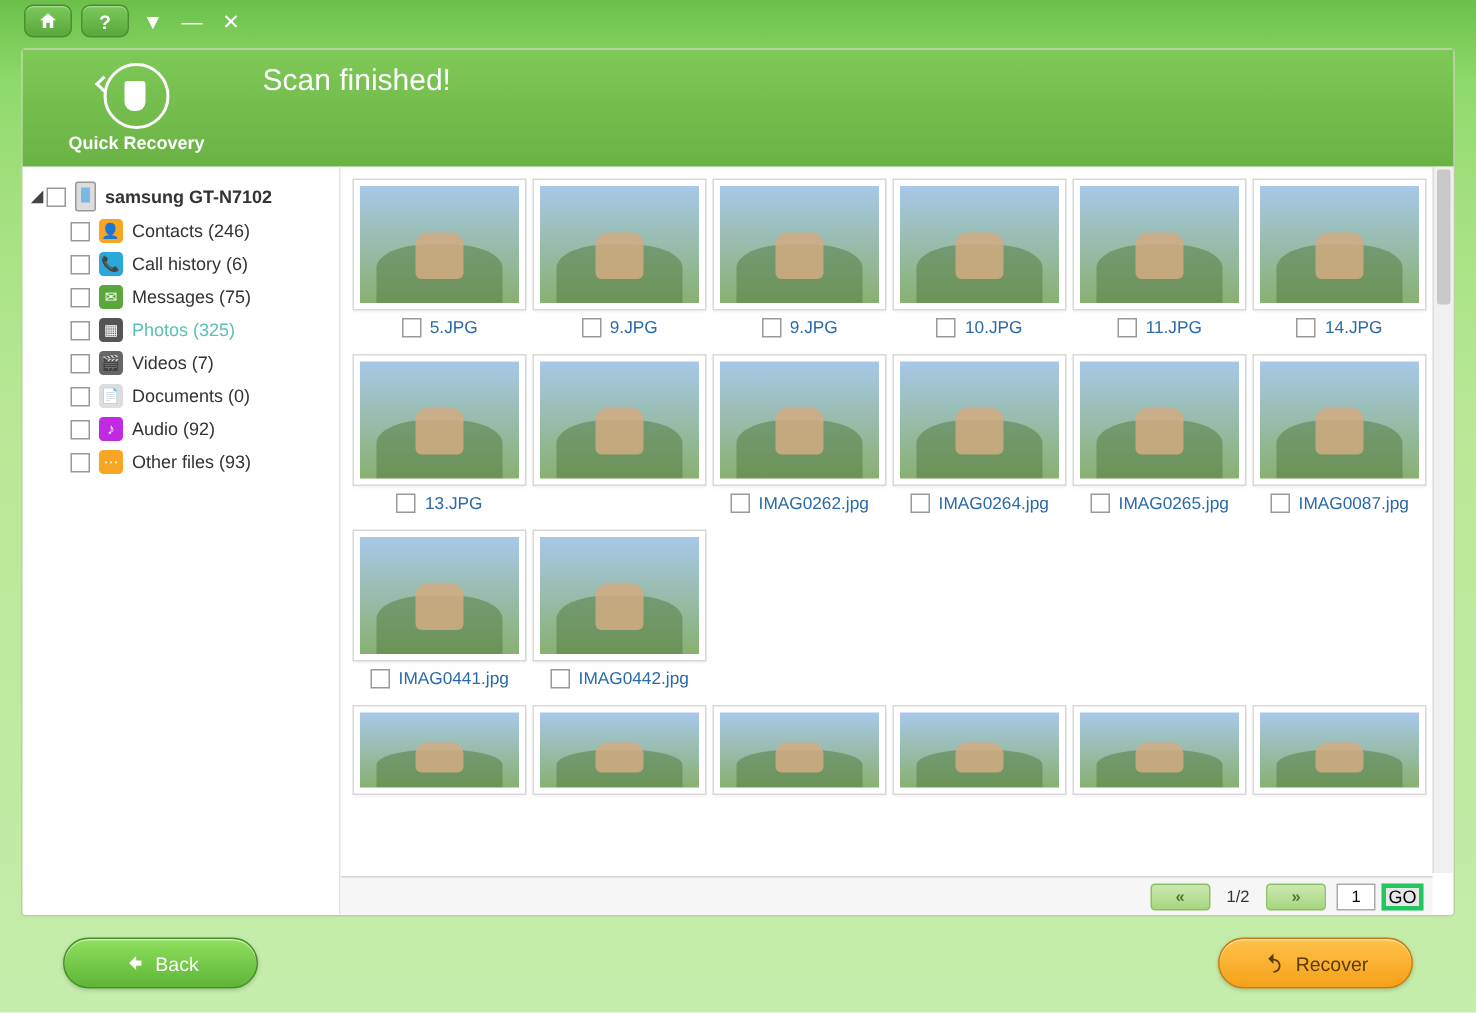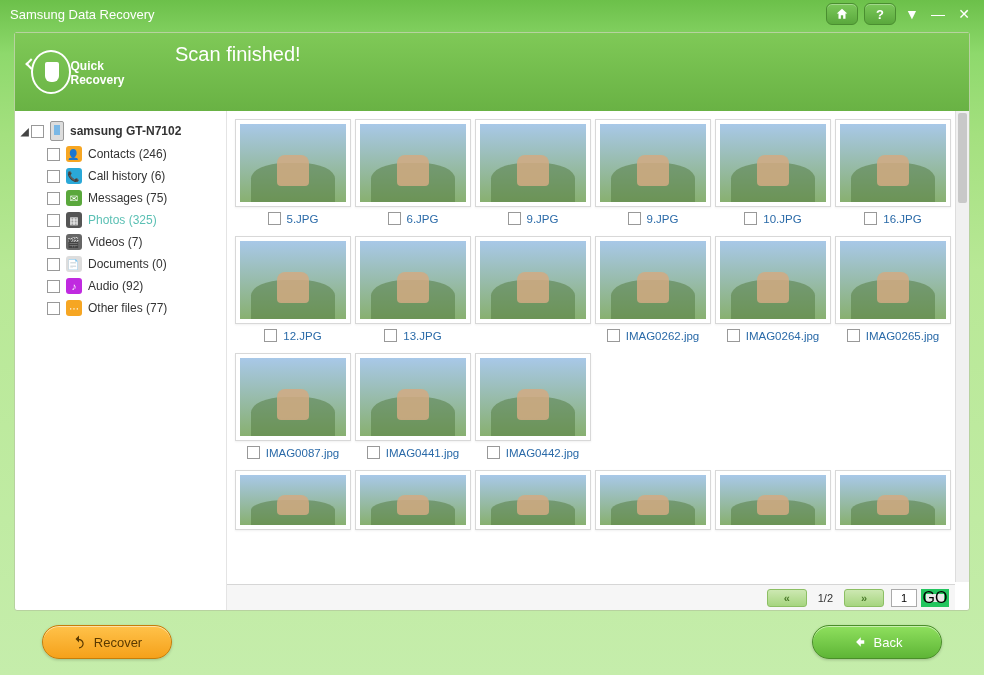--- a/index.html
+++ b/index.html
@@ -7,21 +7,21 @@
 
 .titlebar { height: 28px; display: flex; align-items: center; padding: 0 10px; color: #fff; font-size: 13px; }
 .titlebar .title { flex: 1; }
 .titlebar .btn { margin-left: 6px; display: inline-flex; align-items: center; justify-content: center; }
 .titlebar .pill { width: 32px; height: 22px; border-radius: 6px; background: linear-gradient(#7bc85a,#5aa83c); border: 1px solid #4a8e30; box-shadow: inset 0 1px 0 rgba(255,255,255,.3); }
 .titlebar .plain { width: 20px; height: 20px; color: #fff; font-size: 14px; }
 
 .card { position: absolute; left: 14px; top: 32px; right: 14px; bottom: 64px; background: #fff; border: 1px solid #b7d29f; border-radius: 3px; display: flex; flex-direction: column; }
 
 .banner { height: 78px; background: linear-gradient(#7fc957,#69b244); display: flex; align-items: center; padding-left: 16px; color: #fff; }
-.banner .logo { width: 120px; height: 70px; display:flex; flex-direction:row; align-items:center; justify-content:center; }
+.banner .logo { width: 120px; height: 70px; display:flex; flex-direction:column; align-items:center; justify-content:center; }
 .banner .circle { width: 44px; height: 44px; border: 2px solid #fff; border-radius: 50%; position: relative; }
 .banner .circle .arrow { position:absolute; left:-6px; top:8px; width:8px; height:8px; border-left:2px solid #fff; border-bottom:2px solid #fff; transform: rotate(45deg); }
 .banner .circle .brush { position:absolute; left:12px; top:10px; width:14px; height:20px; background:#fff; border-radius:2px 2px 6px 6px; }
 .banner .qr-label { font-size: 12px; font-weight: bold; margin-top: 2px; }
 .banner .status { font-size: 20px; margin-left: 24px; margin-top:-36px; }
 
 .body { flex: 1; display: flex; overflow: hidden; }
 
 .sidebar { width: 212px; border-right: 1px solid #e4e4e4; padding: 8px 4px; font-size: 12px; color: #333; }
 .tree-root { display: flex; align-items: center; padding: 2px 2px; font-weight: bold; }
@@ -47,32 +47,31 @@
 .thumb-label { display: flex; align-items: center; justify-content: center; padding: 5px 2px; font-size: 11.5px; color: #2a6aa8; }
 .thumb-label .chk { margin-right: 6px; }
 .thumb-label .fn { max-width: 90px; overflow: hidden; text-overflow: ellipsis; white-space: nowrap; text-align:center; }
 
 .row4 .thumb-img { height: 60px; }
 
 .pager { position:absolute; left:0; right:14px; bottom:0; height:26px; border-top:1px solid #d6d6d6; background:#f6f6f6; display:flex; align-items:center; justify-content:flex-end; padding-right:6px; font-size:11px; }
 .pager .pbtn { width:40px; height:18px; background: linear-gradient(#cde8b2,#a6d57f); border:1px solid #8cbf63; border-radius:3px; display:inline-flex; align-items:center; justify-content:center; color:#4a7a2a; font-weight:bold; margin: 0 3px; }
 .pager .pgtxt { margin: 0 8px; color:#333; }
 .pager input { width: 26px; height:18px; border:1px solid #aaa; text-align:center; font-size:11px; margin: 0 4px; }
-.pager .go { width:28px; height:18px; background:#e8e8e8; border:5px solid #22c55e; font-size:16px; display:inline-flex; align-items:center; justify-content:center;text-align:center; }
+.pager .go { width:28px; height:18px; background:#e8e8e8; border:3px solid #22c55e; font-size:12px; display:inline-flex; align-items:center; justify-content:center;text-align:center; }
 
 .footer { position: absolute; left:14px; right:14px; bottom:12px; height:42px; display:flex; align-items:center; justify-content:space-between; padding: 0 28px; }
 .big-btn { width: 130px; height: 34px; border-radius: 17px; display:inline-flex; align-items:center; justify-content:center; font-size: 13px; font-weight: 500; box-shadow: inset 0 1px 0 rgba(255,255,255,.5), 0 1px 3px rgba(0,0,0,.2); gap:8px; }
 .btn-back { background: linear-gradient(#8fe05e,#5eb536); border:1px solid #4a8e2a; color:#fff; }
 .btn-recover { background: linear-gradient(#ffc24a,#f5a11a); border:1px solid #c77d0a; color:#5a3a00; }
 </style>
 </head>
 <body>
 
 <div class="titlebar">
-  <span class="title">Samsung Data Recovery</span>
   <span class="btn pill">
     <svg width="14" height="14" viewBox="0 0 24 24" fill="#fff">
         <path d="M12 3l9 8h-3v9h-4v-6H10v6H6v-9H3z"></path>
       </svg>
   </span>
   <span class="btn pill">
     <span style="color:#fff;font-weight:bold;">?</span>
   </span>
   <span class="btn plain">
     <span>▼</span>
@@ -137,21 +136,21 @@
             <span class="lbl">Documents (0)</span>
           </div>
           <div class="tree-item">
             <span class="chk"></span>
             <span class="cat-icon" style="background:#c02ae0">♪</span>
             <span class="lbl">Audio (92)</span>
           </div>
           <div class="tree-item">
             <span class="chk"></span>
             <span class="cat-icon" style="background:#f6a623">⋯</span>
-            <span class="lbl">Other files (77)</span>
+            <span class="lbl">Other files (93)</span>
           </div>
         </div>
     </div>
 
     <div class="content">
       <div class="grid-scroll">
         <div class="grid" id="grid">
             <div class="thumb-card">
               <div class="thumb-img">
                 <div class="thumb-inner"></div>
@@ -160,29 +159,20 @@
                 <span class="chk"></span>
                 <span class="fn">5.JPG</span>
               </div>
             </div>
             <div class="thumb-card">
               <div class="thumb-img">
                 <div class="thumb-inner"></div>
               </div>
               <div class="thumb-label">
                 <span class="chk"></span>
-                <span class="fn">6.JPG</span>
-              </div>
-            </div>
-            <div class="thumb-card">
-              <div class="thumb-img">
-                <div class="thumb-inner"></div>
-              </div>
-              <div class="thumb-label">
-                <span class="chk"></span>
                 <span class="fn">9.JPG</span>
               </div>
             </div>
             <div class="thumb-card">
               <div class="thumb-img">
                 <div class="thumb-inner"></div>
               </div>
               <div class="thumb-label">
                 <span class="chk"></span>
                 <span class="fn">9.JPG</span>
@@ -196,30 +186,30 @@
                 <span class="chk"></span>
                 <span class="fn">10.JPG</span>
               </div>
             </div>
             <div class="thumb-card">
               <div class="thumb-img">
                 <div class="thumb-inner"></div>
               </div>
               <div class="thumb-label">
                 <span class="chk"></span>
-                <span class="fn">16.JPG</span>
-              </div>
-            </div>
-            <div class="thumb-card">
-              <div class="thumb-img">
-                <div class="thumb-inner"></div>
-              </div>
-              <div class="thumb-label">
-                <span class="chk"></span>
-                <span class="fn">12.JPG</span>
+                <span class="fn">11.JPG</span>
+              </div>
+            </div>
+            <div class="thumb-card">
+              <div class="thumb-img">
+                <div class="thumb-inner"></div>
+              </div>
+              <div class="thumb-label">
+                <span class="chk"></span>
+                <span class="fn">14.JPG</span>
               </div>
             </div>
             <div class="thumb-card">
               <div class="thumb-img">
                 <div class="thumb-inner"></div>
               </div>
               <div class="thumb-label">
                 <span class="chk"></span>
                 <span class="fn">13.JPG</span>
               </div>
@@ -325,25 +315,25 @@
         <span class="pgtxt">1/2</span>
         <span class="pbtn">»</span>
         <input value="1" style="">
         <span class="go">GO</span>
       </div>
     </div>
   </div>
 </div>
 
 <div class="footer">
+  <div class="big-btn btn-back">
+    <svg width="14" height="14" viewBox="0 0 24 24" fill="#fff">
+        <path d="M15 4l-8 8 8 8v-5h6V9h-6z"></path>
+      </svg>
+    <span>Back</span>
+  </div>
   <div class="big-btn btn-recover">
     <svg width="14" height="14" viewBox="0 0 24 24" fill="#5a3a00">
         <path d="M12 5V1L6 7l6 6V9c3.3 0 6 2.7 6 6s-2.7 6-6 6v2c4.4 0 8-3.6 8-8s-3.6-8-8-8z"></path>
       </svg>
     <span>Recover</span>
   </div>
-  <div class="big-btn btn-back">
-    <svg width="14" height="14" viewBox="0 0 24 24" fill="#fff">
-        <path d="M15 4l-8 8 8 8v-5h6V9h-6z"></path>
-      </svg>
-    <span>Back</span>
-  </div>
 </div>
 
 </body></html>

